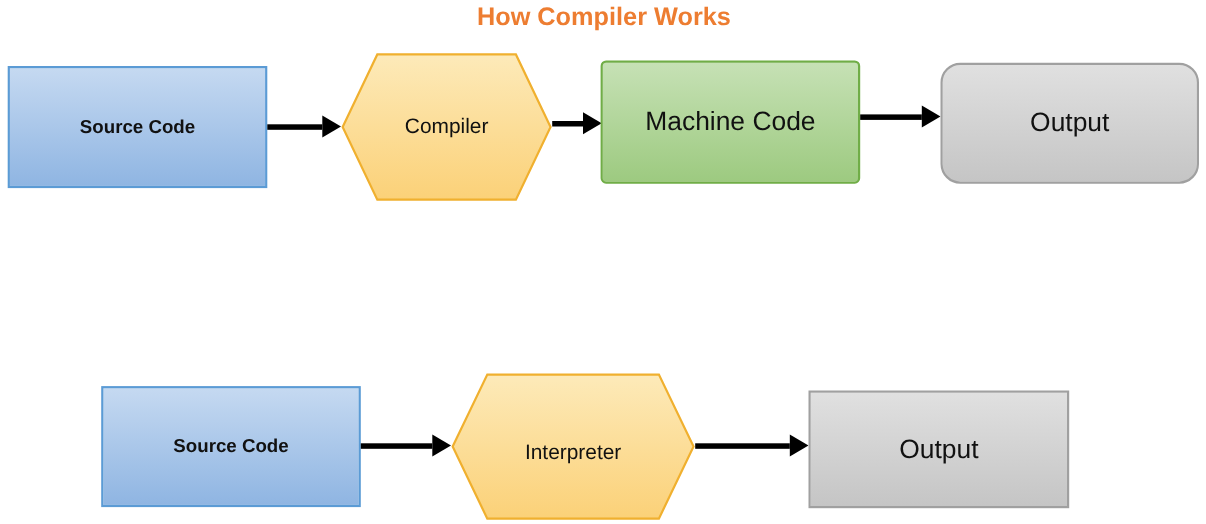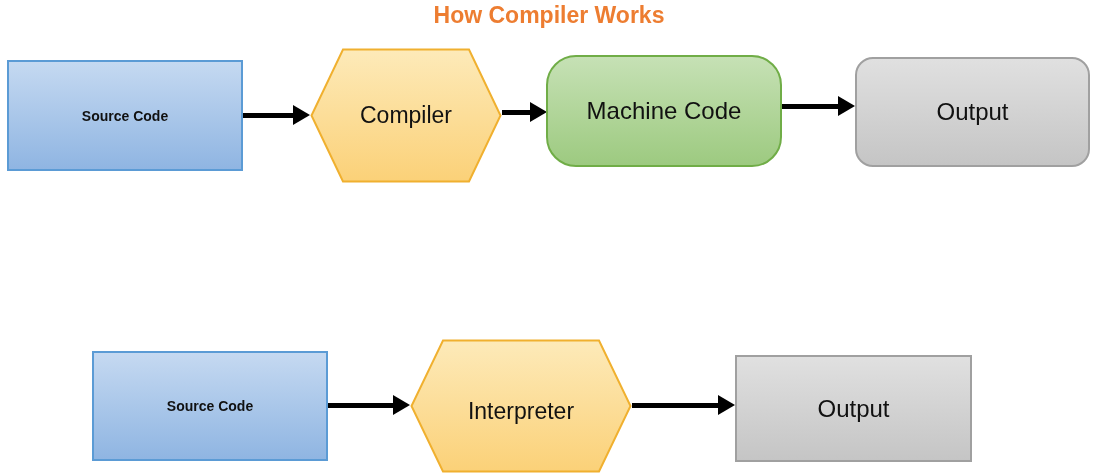--- a/index.html
+++ b/index.html
@@ -26,39 +26,39 @@
     box-sizing:border-box;
     color:#111111;
   }
   .rect-blue{
     background:linear-gradient(180deg,#c5d9f1 0%,#8fb5e2 100%);
     border:2px solid #5b9bd5;
   }
   .rect-green{
     background:linear-gradient(180deg,#c6e1b5 0%,#9dca80 100%);
     border:2px solid #70ad47;
-    border-radius:30px;
+    border-radius:5px;
   }
   .rect-gray-round{
     background:linear-gradient(180deg,#e0e0e0 0%,#c5c5c5 100%);
     border:2px solid #a0a0a0;
     border-radius:18px;
   }
   .rect-gray{
     background:linear-gradient(180deg,#e0e0e0 0%,#c5c5c5 100%);
     border:2px solid #a0a0a0;
   }
-  .label-bold{font-size:14px;font-weight:700;}
+  .label-bold{font-size:17px;font-weight:700;}
   .label-reg{font-size:23px;font-weight:400;}
   .hex-wrap{position:absolute;}
   .hex-wrap svg{display:block;}
   .hex-label{
     position:absolute;inset:0;
     display:flex;align-items:center;justify-content:center;
-    font-size:23px;color:#111111;
+    font-size:19px;color:#111111;
   }
   .arrow{
     position:absolute;
     height:20px;
     display:flex;
     align-items:center;
   }
   .arrow .shaft{flex:1;height:5px;background:#000000;}
   .arrow .head{
     width:0;height:0;

